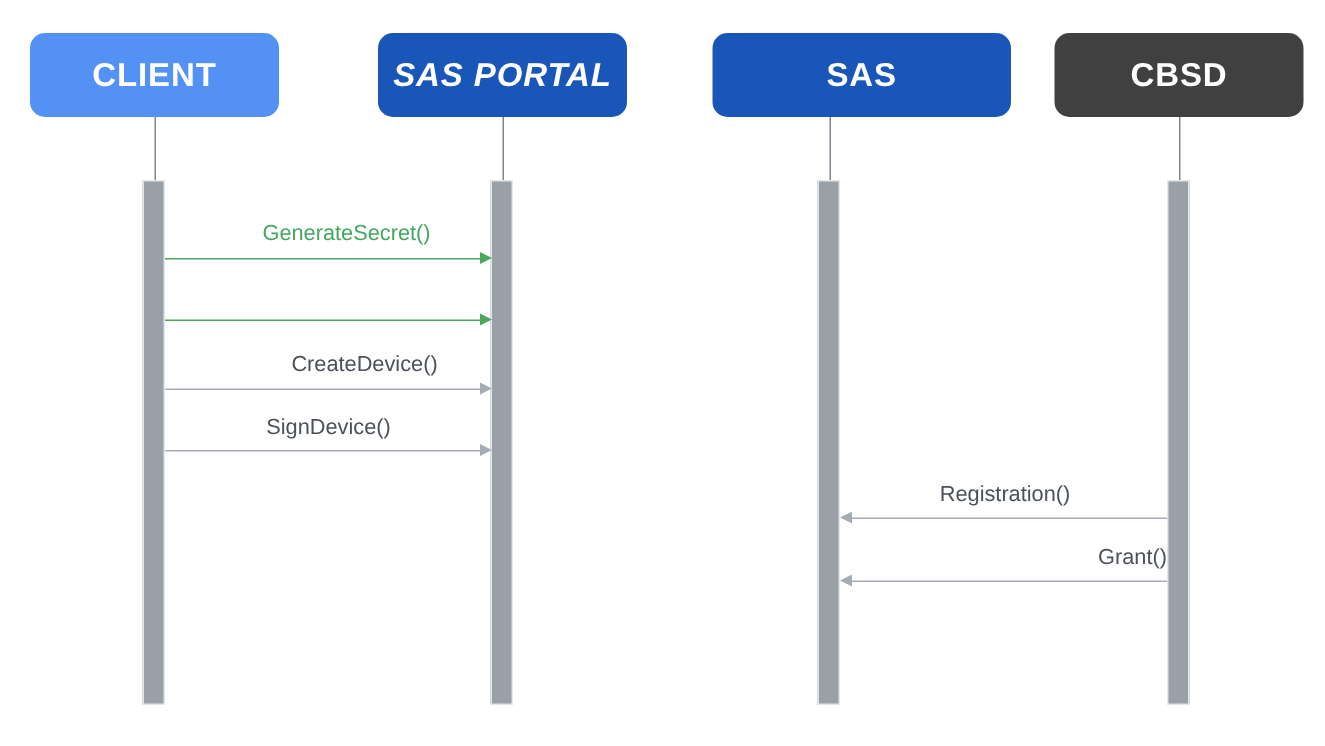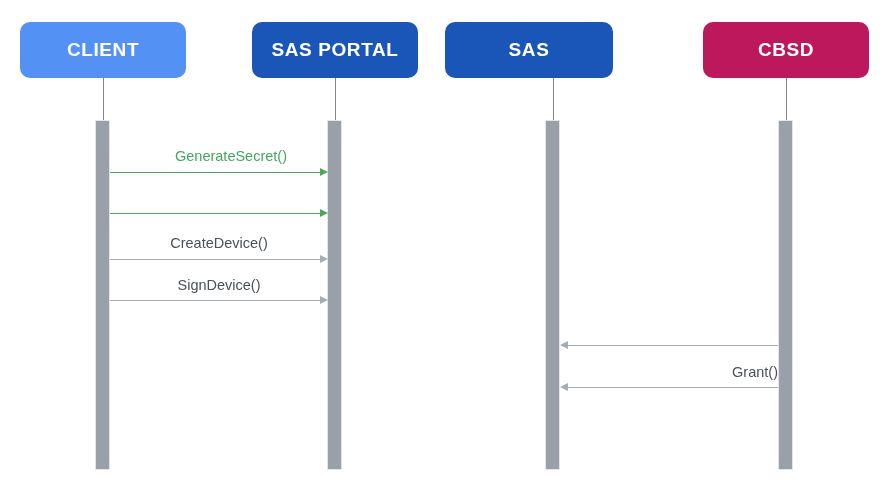--- a/index.html
+++ b/index.html
@@ -22,21 +22,21 @@
     position: absolute;
     height: 56px;
     border-radius: 10px;
     display: flex;
     align-items: center;
     justify-content: center;
     box-sizing: border-box;
   }
   .actor-label {
     color: #ffffff;
-    font-size: 19px;
+    font-size: 22px;
     font-weight: bold;
     letter-spacing: 0.6px;
     white-space: nowrap;
     font-family: "Liberation Sans", sans-serif;
   }
   
   .lifeline {
     position: absolute;
     width: 1px;
     background: #7f8691;
@@ -99,47 +99,48 @@
 
   <div class="activation" style="left:95px;  top:120px; height:350px;"></div>
   <div class="activation" style="left:327px; top:120px; height:350px;"></div>
   <div class="activation" style="left:545px; top:120px; height:350px;"></div>
   <div class="activation" style="left:778px; top:120px; height:350px;"></div>
 
   <div class="actor-box" style="left:20px; top:22px; width:166px; background:#5491f5;">
     <span class="actor-label">CLIENT</span>
   </div>
 
-  <div class="actor-box" style="left:252px; top:22px; width:166px; background:#1a56b8;">
+  <div class="actor-box" style="left:252px; top:22px; width:166px; background:#1a56b8;font-style:italic;">
     <span class="actor-label">SAS PORTAL</span>
   </div>
 
-  <div class="actor-box" style="left:445px; top:22px; width:168px; background:#1a56b8;">
+  <div class="actor-box" style="left:475px; top:22px; width:199px; background:#1a56b8;">
     <span class="actor-label">SAS</span>
   </div>
 
-  <div class="actor-box" style="left:703px; top:22px; width:166px; background:#be185d;">
+  <div class="actor-box" style="left:703px; top:22px; width:166px; background:#404040;">
     <span class="actor-label">CBSD</span>
   </div>
 
   <div class="msg-label green" style="left:110px; top:148px; width:242px;">GenerateSecret()</div>
   <div class="msg-line green" style="left:110px; top:172px; width:210px;"></div>
   <div class="arrow-head right green" style="left:320px; top:168px;"></div>
 
   <div class="msg-line green" style="left:110px; top:213px; width:210px;"></div>
   <div class="arrow-head right green" style="left:320px; top:209px;"></div>
 
-  <div class="msg-label gray" style="left:110px; top:235px; width:218px;">CreateDevice()</div>
+  <div class="msg-label gray" style="left:110px; top:235px; width:218px;padding-left:24px;">CreateDevice()</div>
   <div class="msg-line gray" style="left:110px; top:259px; width:212px;"></div>
   <div class="arrow-head right gray" style="left:320px; top:255px;"></div>
 
   <div class="msg-label gray" style="left:110px; top:277px; width:218px;">SignDevice()</div>
   <div class="msg-line gray" style="left:110px; top:300px; width:212px;"></div>
   <div class="arrow-head right gray" style="left:320px; top:296px;"></div>
 
+  <div class="msg-label gray" style="left:562px; top:322px; width:216px;">Registration()</div>
   <div class="msg-line gray" style="left:568px; top:345px; width:210px;"></div>
   <div class="arrow-head left gray" style="left:560px; top:341px;"></div>
 
   <div class="msg-label gray" style="left:562px; top:364px; width:216px;text-align:right;">Grant()</div>
   <div class="msg-line gray" style="left:568px; top:387px; width:210px;"></div>
   <div class="arrow-head left gray" style="left:560px; top:383px;"></div>
 
 </div>
 
 </body></html>

